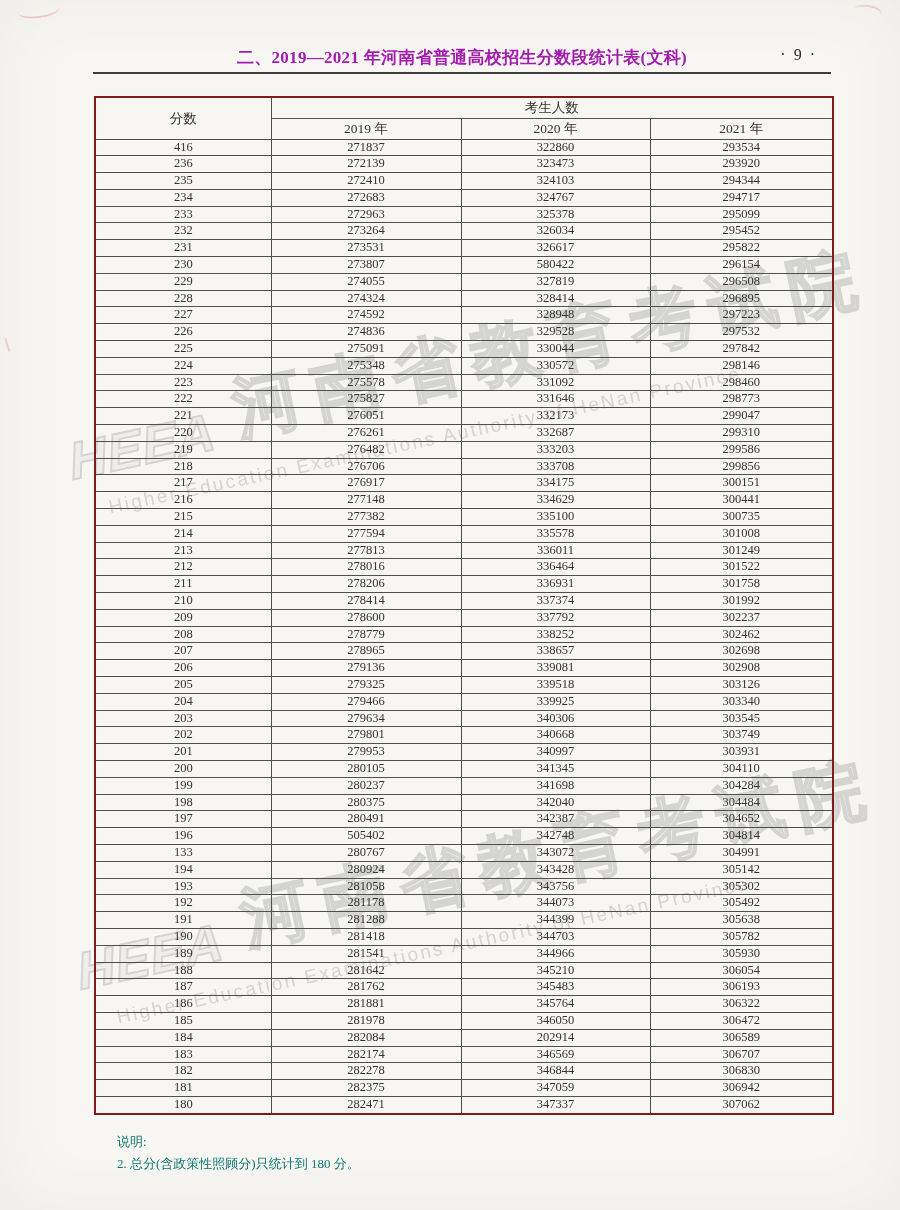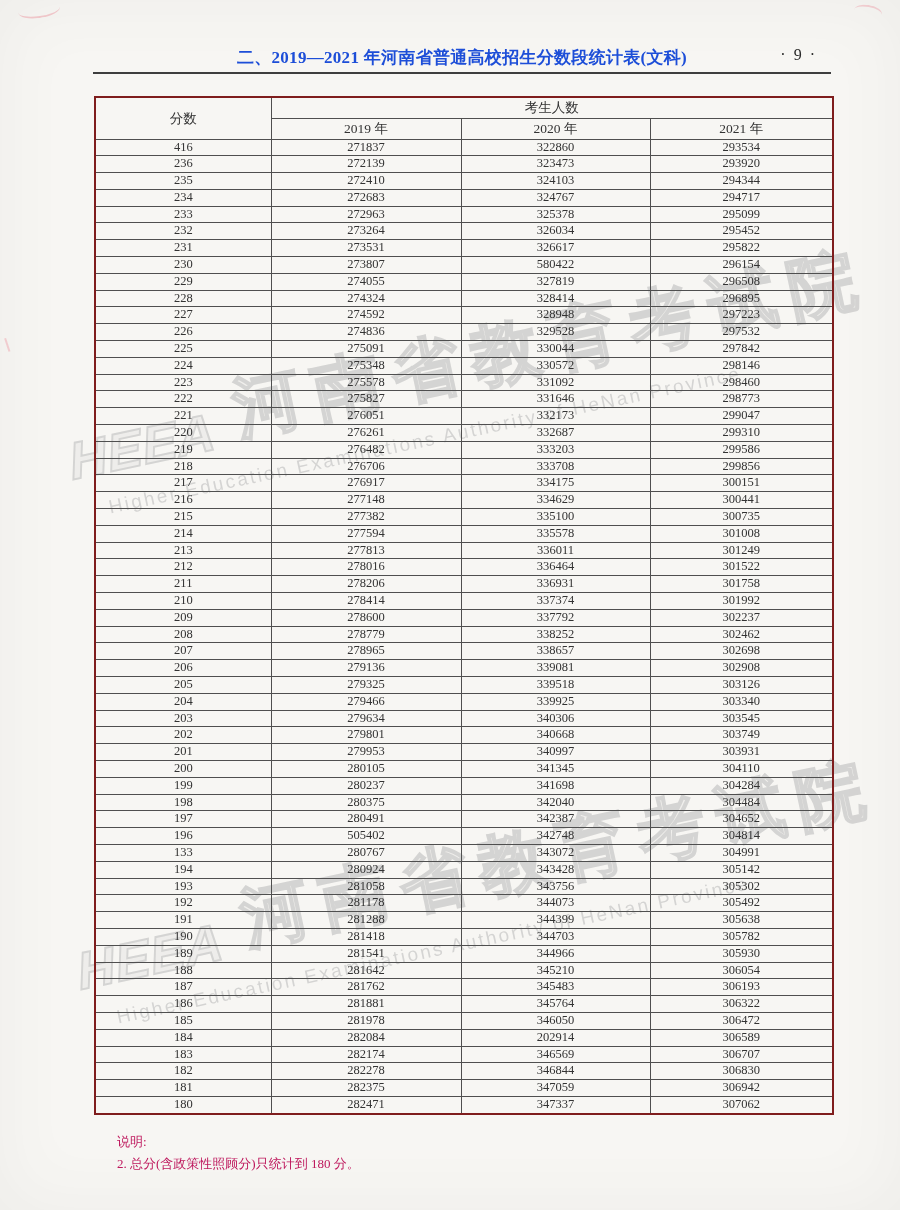--- a/index.html
+++ b/index.html
@@ -22,21 +22,21 @@
   
   .header-bar {
     position: absolute;
     left: 93px; top: 46px;
     width: 738px; height: 22px;
   }
   .doc-title {
     text-align: center;
     font-size: 17px;
     font-weight: bold;
-    color: #1d4ed8;
+    color: #a21caf;
     letter-spacing: 0.3px;
     white-space: nowrap;
   }
   .page-num {
     position: absolute;
     right: 14px; top: 0;
     font-size: 16px;
     color: #2a2a2a;
     letter-spacing: 2px;
   }
@@ -119,21 +119,21 @@
   col.c2 { width: 190px; }
   col.c3 { width: 189px; }
   col.c4 { width: 183px; }
 
   
   .notes {
     position: absolute;
     left: 117px; top: 1131px;
     width: 640px;
     font-size: 13px;
-    color: #be185d;
+    color: #0f766e;
     line-height: 21.5px;
     z-index: 2;
   }
 
   
   .scan-mark { position: absolute; pointer-events: none; z-index: 0; }
   .scan-mark-tl {
     left: 18px; top: 2px; width: 42px; height: 16px;
     border-bottom: 2px solid rgba(235,125,140,0.38);
     border-radius: 50%;

